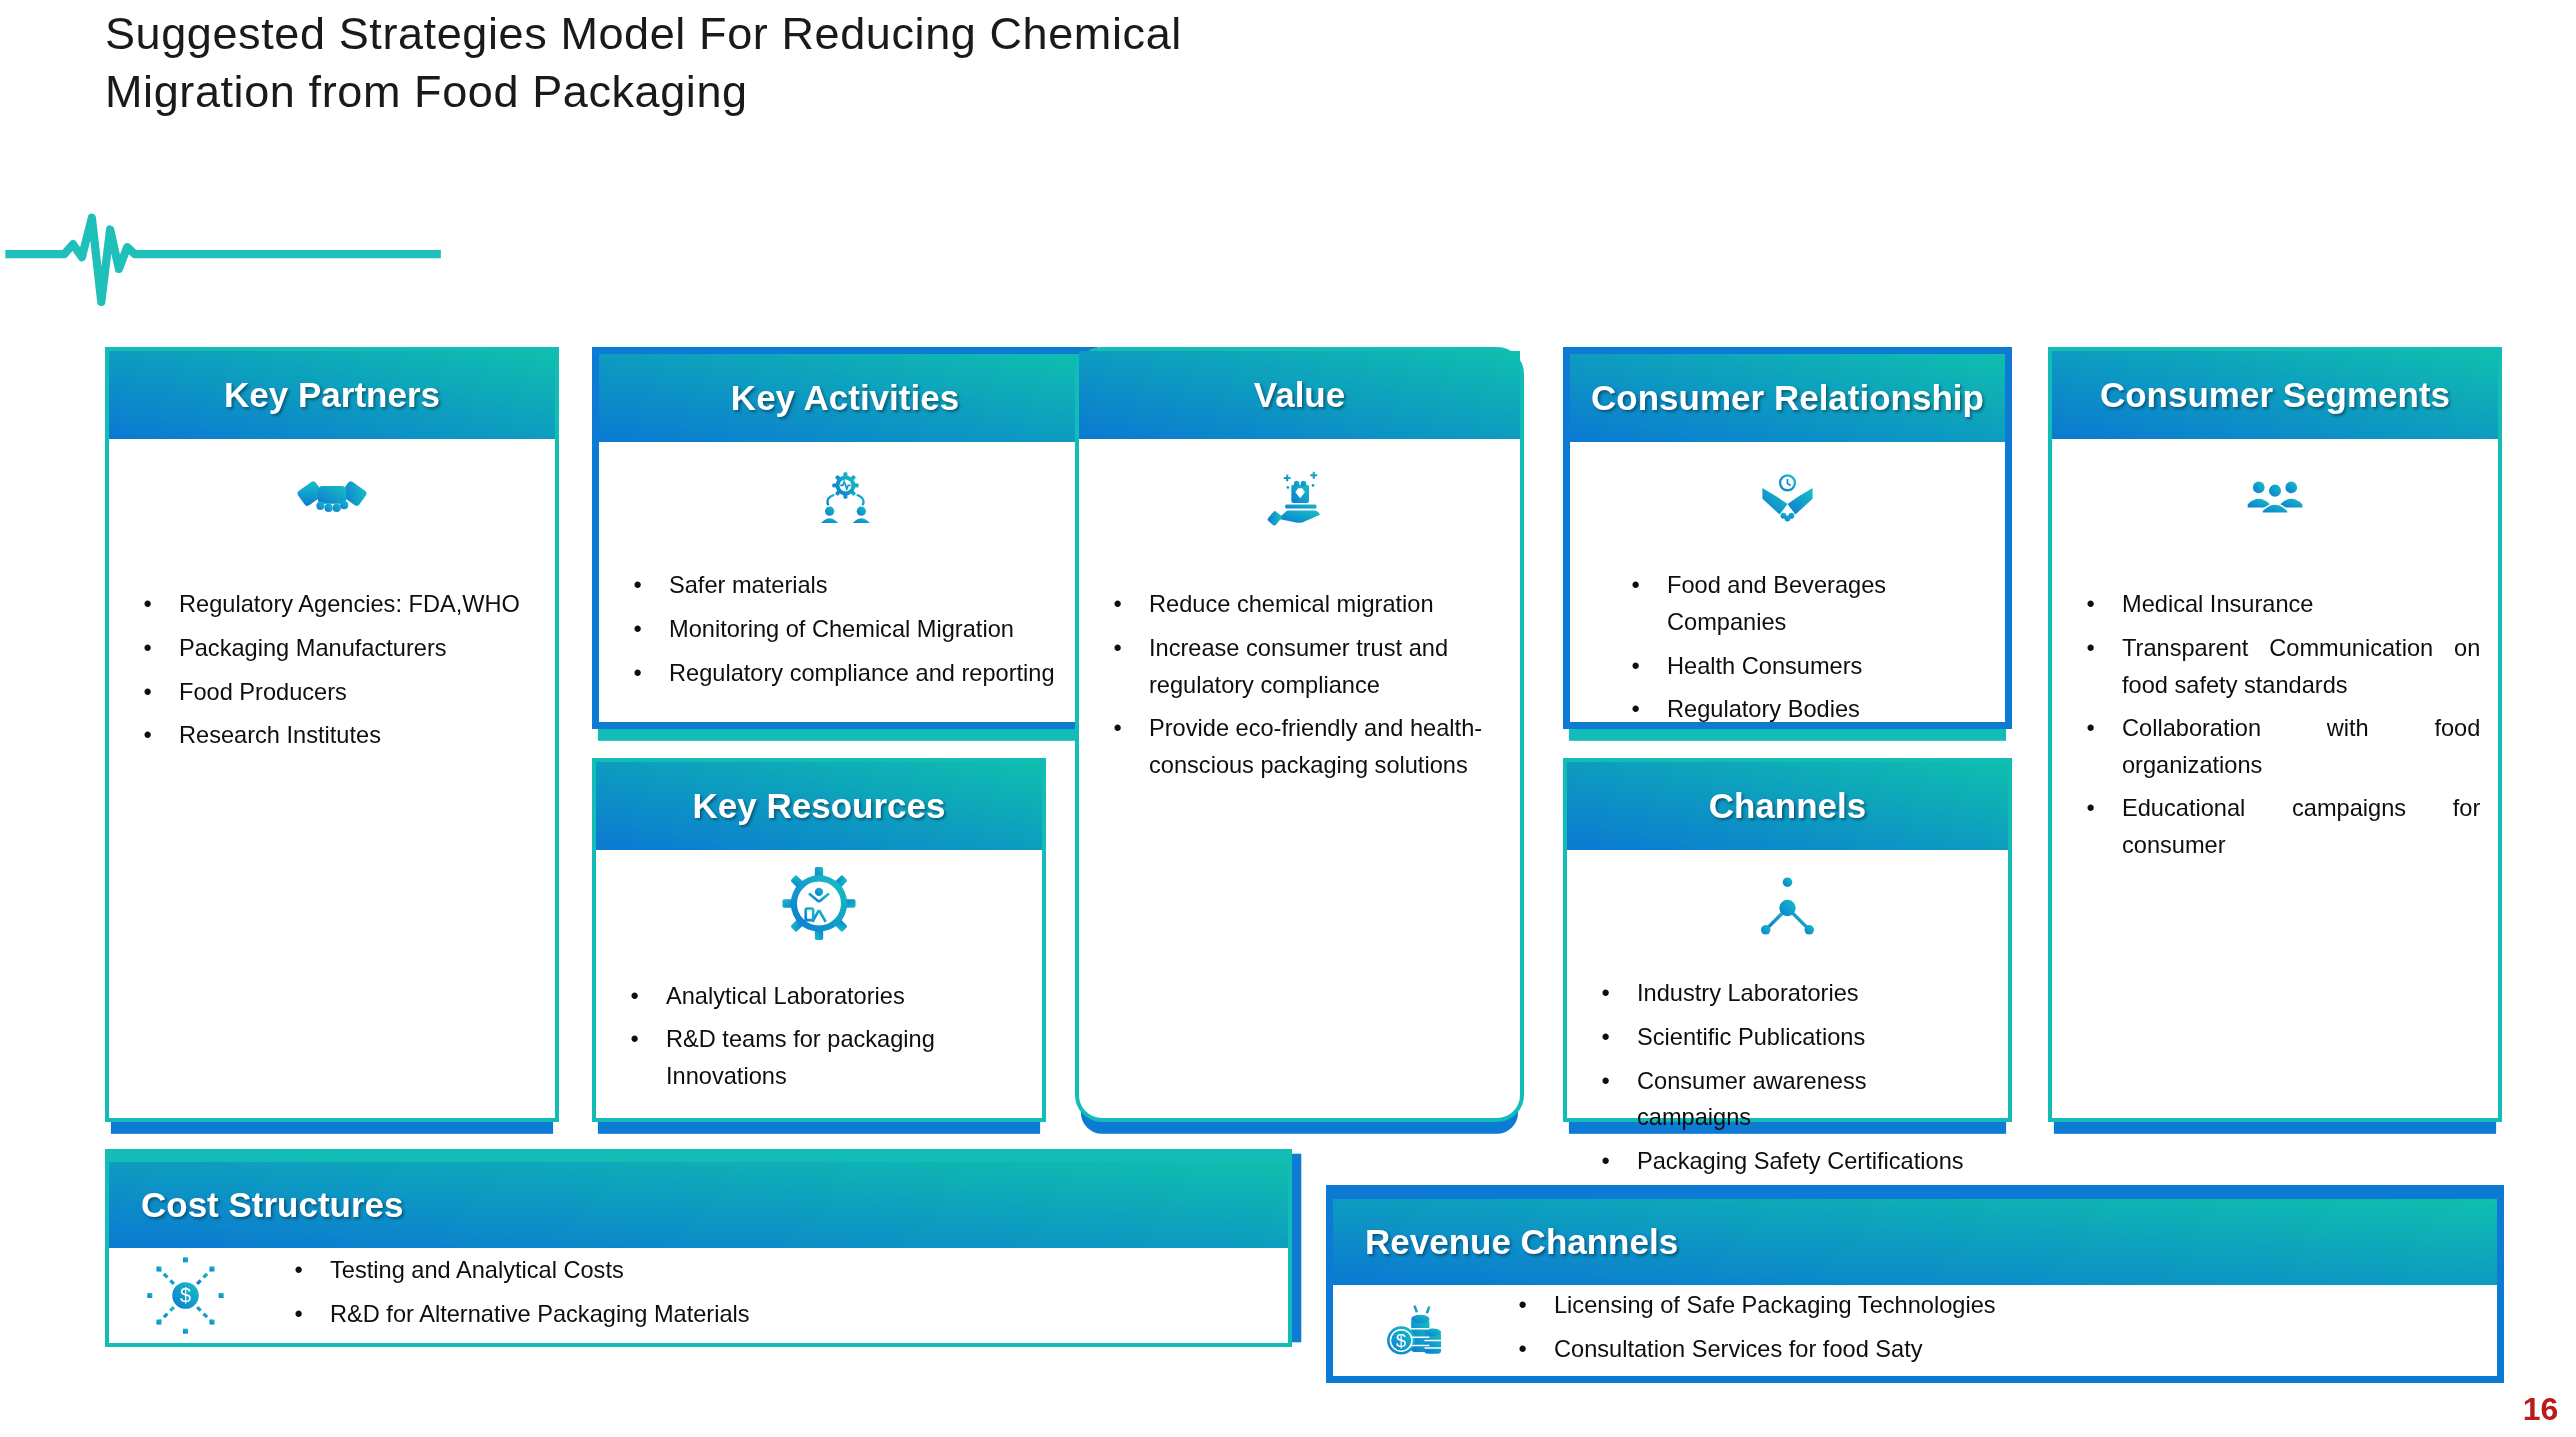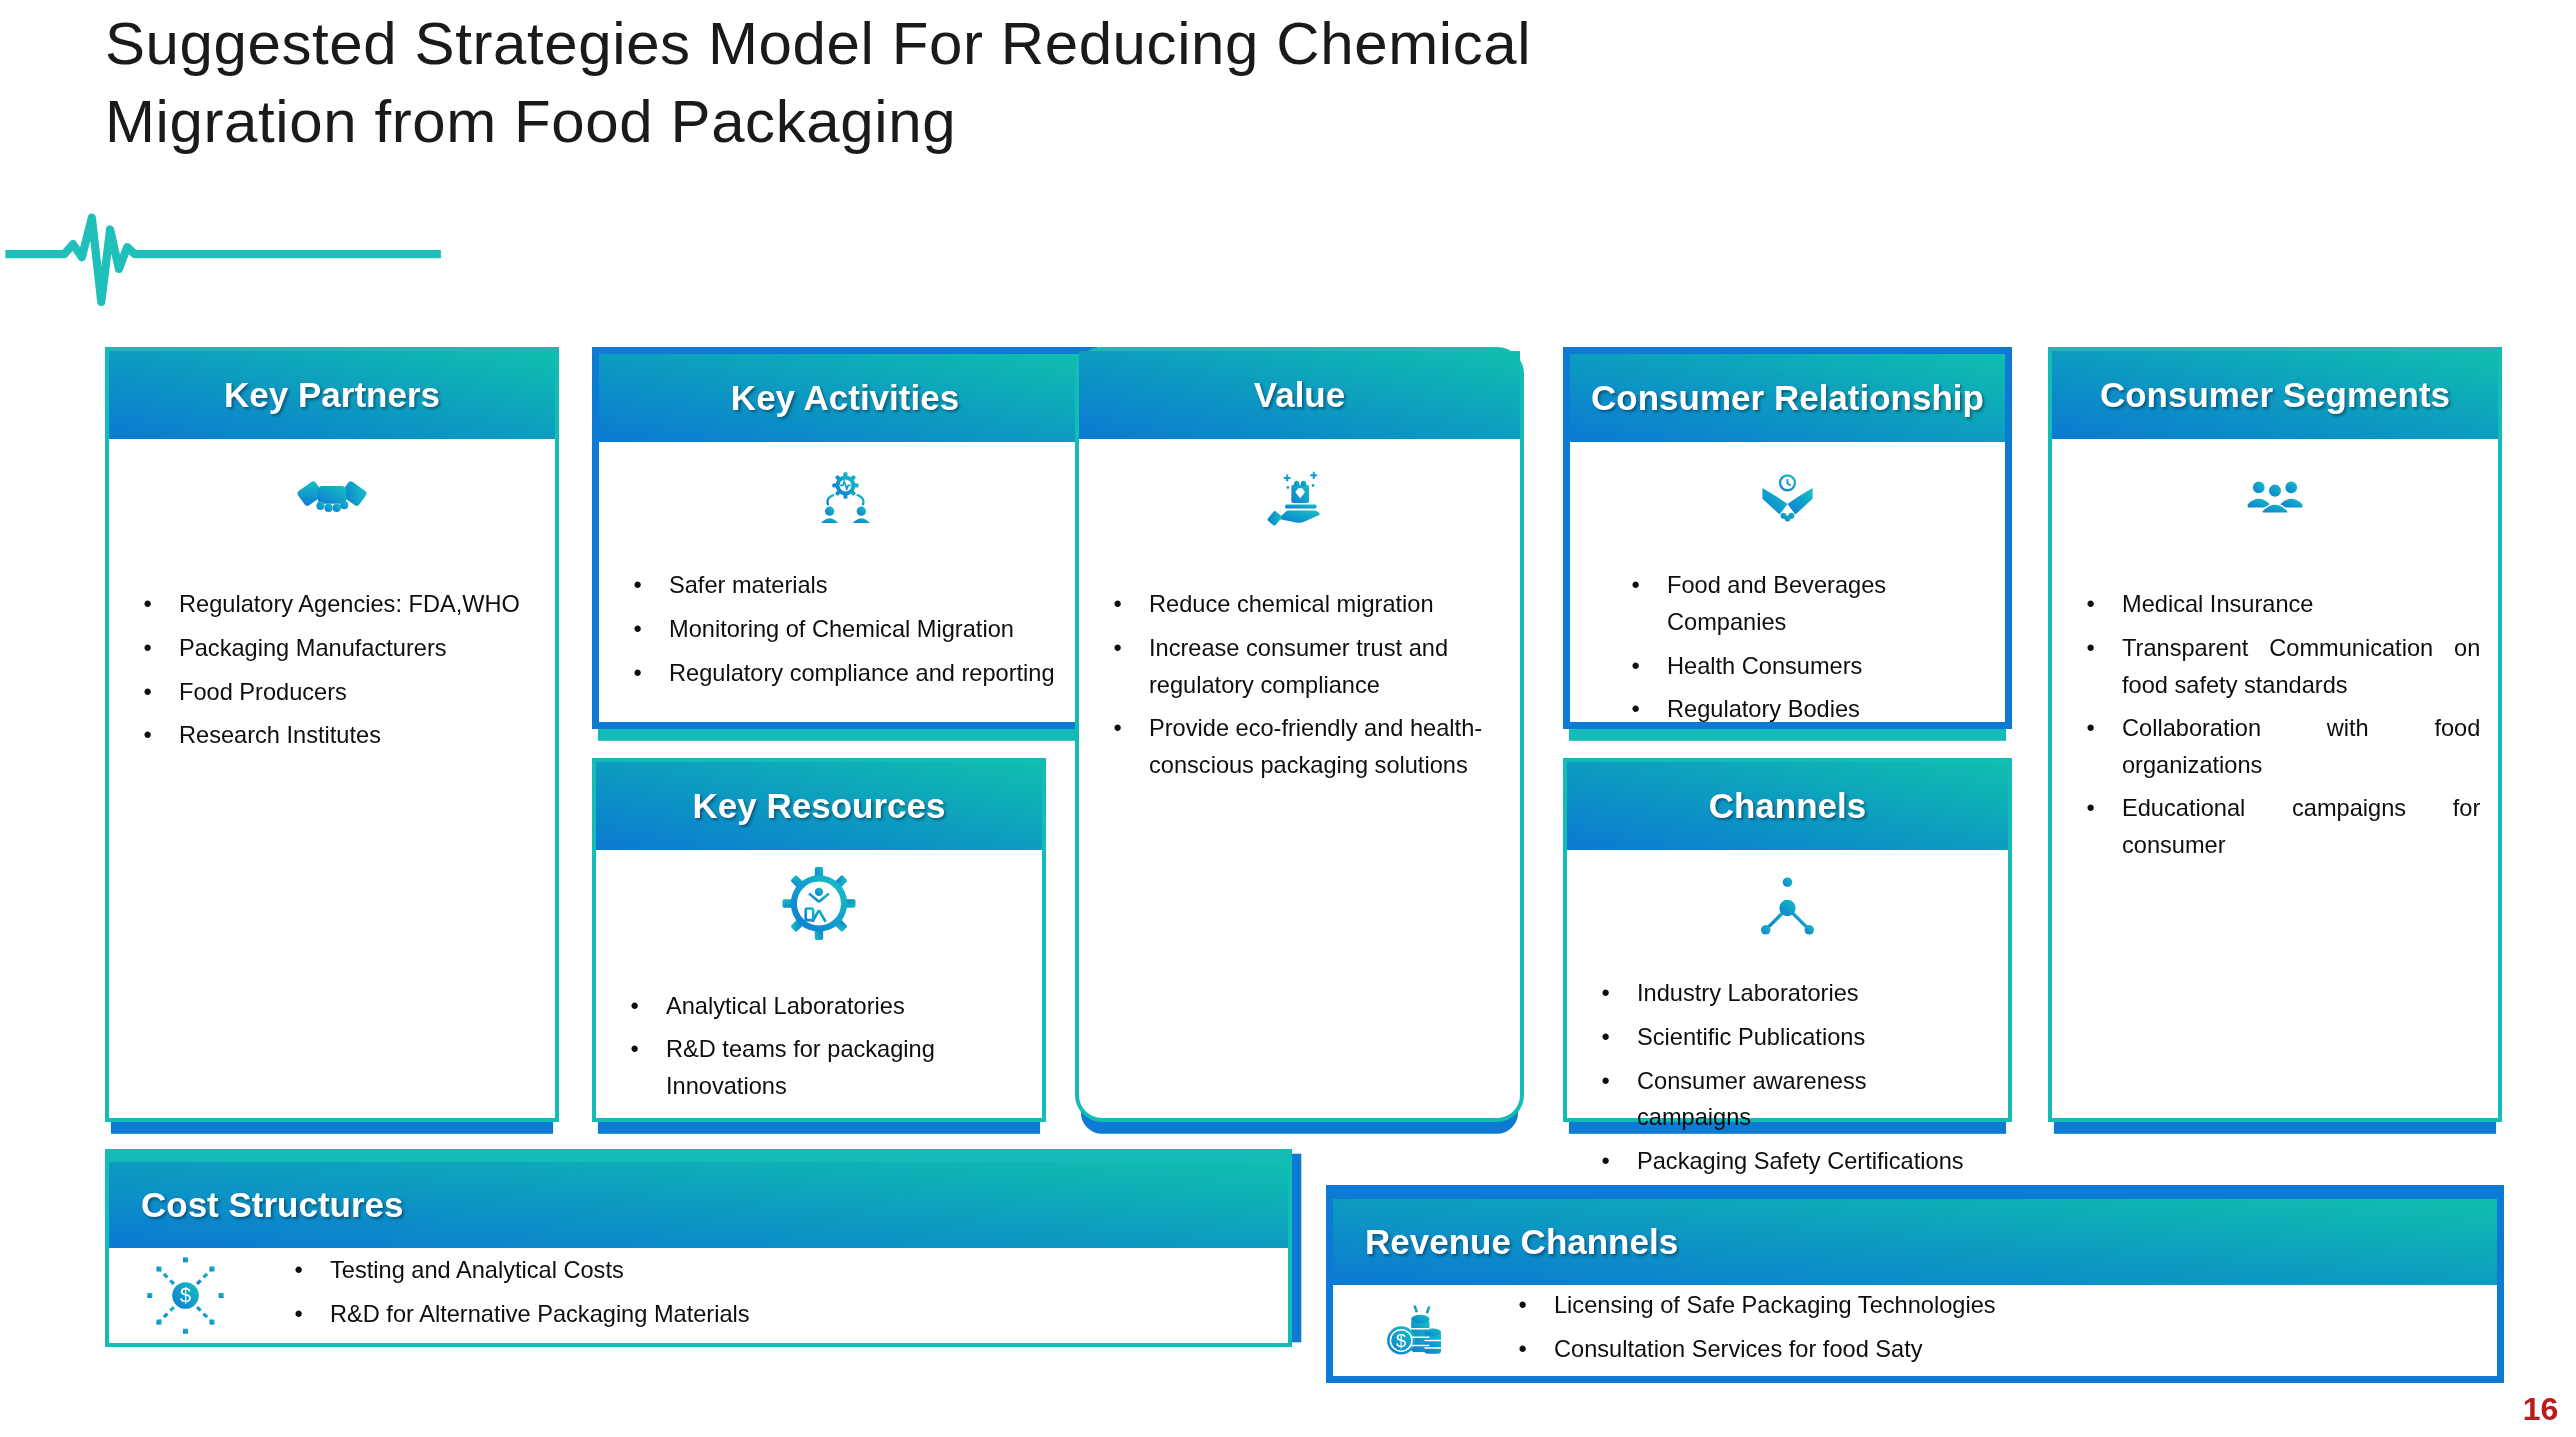--- a/index.html
+++ b/index.html
@@ -3,21 +3,21 @@
 <meta charset="utf-8">
 <style>
   html,body{margin:0;padding:0;}
   body{
     width:2576px;height:1437px;position:relative;background:#ffffff;
     font-family:"Liberation Sans","DejaVu Sans",sans-serif;overflow:hidden;
   }
   
   .page-title{
     position:absolute;left:105px;top:4.7px;margin:0;
-    font-size:60px;font-weight:400;color:#1a1a1a;line-height:1.3;letter-spacing:0.6px;
+    font-size:45px;font-weight:400;color:#1a1a1a;line-height:1.3;letter-spacing:0.6px;
   }
   .ekg{position:absolute;left:4.7px;top:203px;}
   
   .box{position:absolute;background:#ffffff;display:flex;flex-direction:column;box-sizing:border-box;}
   .box.teal{border:4.7px solid #14bcb8;box-shadow:0 17.7px 0 -5.9px #0d7ad4;}
   .box.blue{border:7px solid #0d7ad4;box-shadow:0 17.7px 0 -5.9px #14bcb8;}
   .box.cost{border:4.7px solid #14bcb8;border-top-width:13px;box-shadow:14px 0 0 -4.7px #0d7ad4;}
   .box.revenue{border:7px solid #0d7ad4;border-top-width:14px;box-shadow:none;margin-top:36px;}
   .box-header{
     flex:0 0 88px;height:88px;
@@ -31,21 +31,21 @@
   .box-body{flex:1;display:flex;flex-direction:column;}
   .box-body.horiz{flex-direction:row;align-items:center;}
   .icon-wrap{display:flex;justify-content:center;align-items:center;margin-top:22.4px;height:71px;flex:0 0 auto;}
   .icon-wrap.big{margin-top:10.6px;height:86px;}
   .icon-side{flex:0 0 auto;margin-left:35px;display:flex;align-items:center;}
   
   ul.items{list-style:none;margin:54px 0 0 0;padding:0 17.7px 0 32px;font-size:23.6px;line-height:1.55;color:#0e0e0e;}
   ul.items li{position:relative;padding-left:38px;margin-bottom:7px;}
   ul.items li::before{content:"\2022";position:absolute;left:2.4px;top:0;}
   ul.items.gap55{margin-top:32px;}
-  ul.items.gap70{margin-top:41px;}
+  ul.items.gap70{margin-top:31px;}
   ul.items.justify{text-align:justify;}
   ul.items.indent{padding-left:59px;padding-right:41px;}
   ul.items.pr40{padding-right:23.6px;}
   ul.items.pr70{padding-right:41px;}
   ul.items.horiz{margin:0 0 0 65px;padding:0 11.8px 0 0;}
   ul.items li.nowrap{white-space:nowrap;}
   
   .page-number{position:absolute;right:17.7px;bottom:9.4px;font-size:32px;font-weight:700;color:#b91c1c;}
   svg{display:block;}
 </style>

